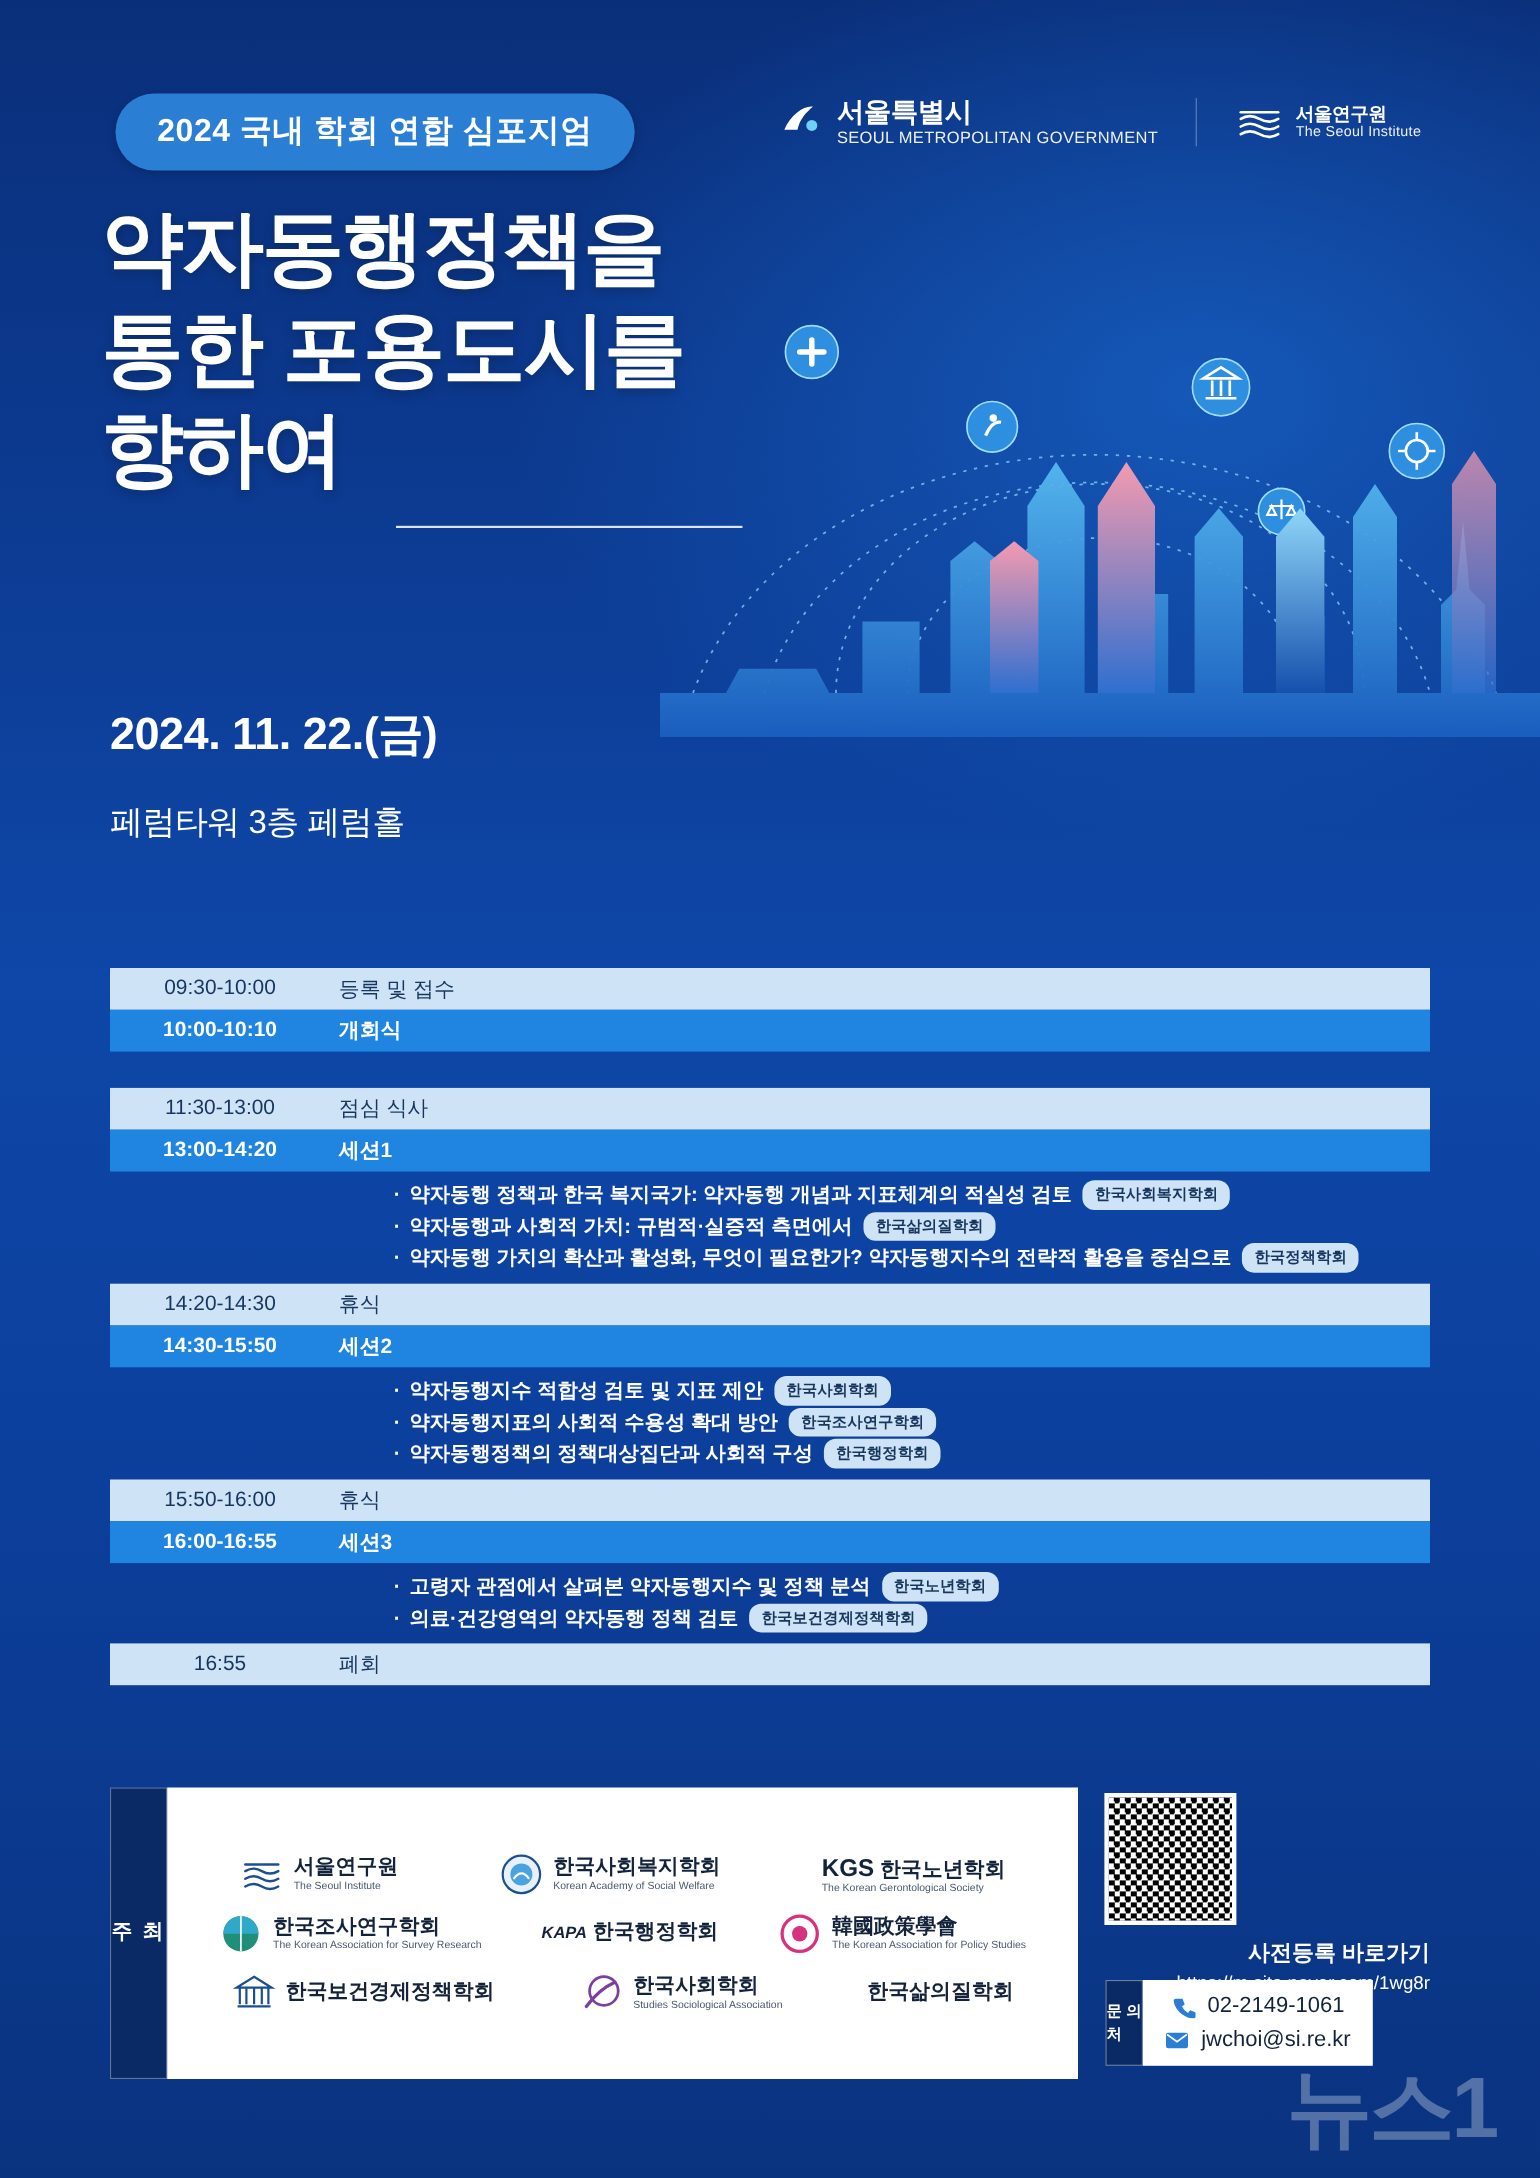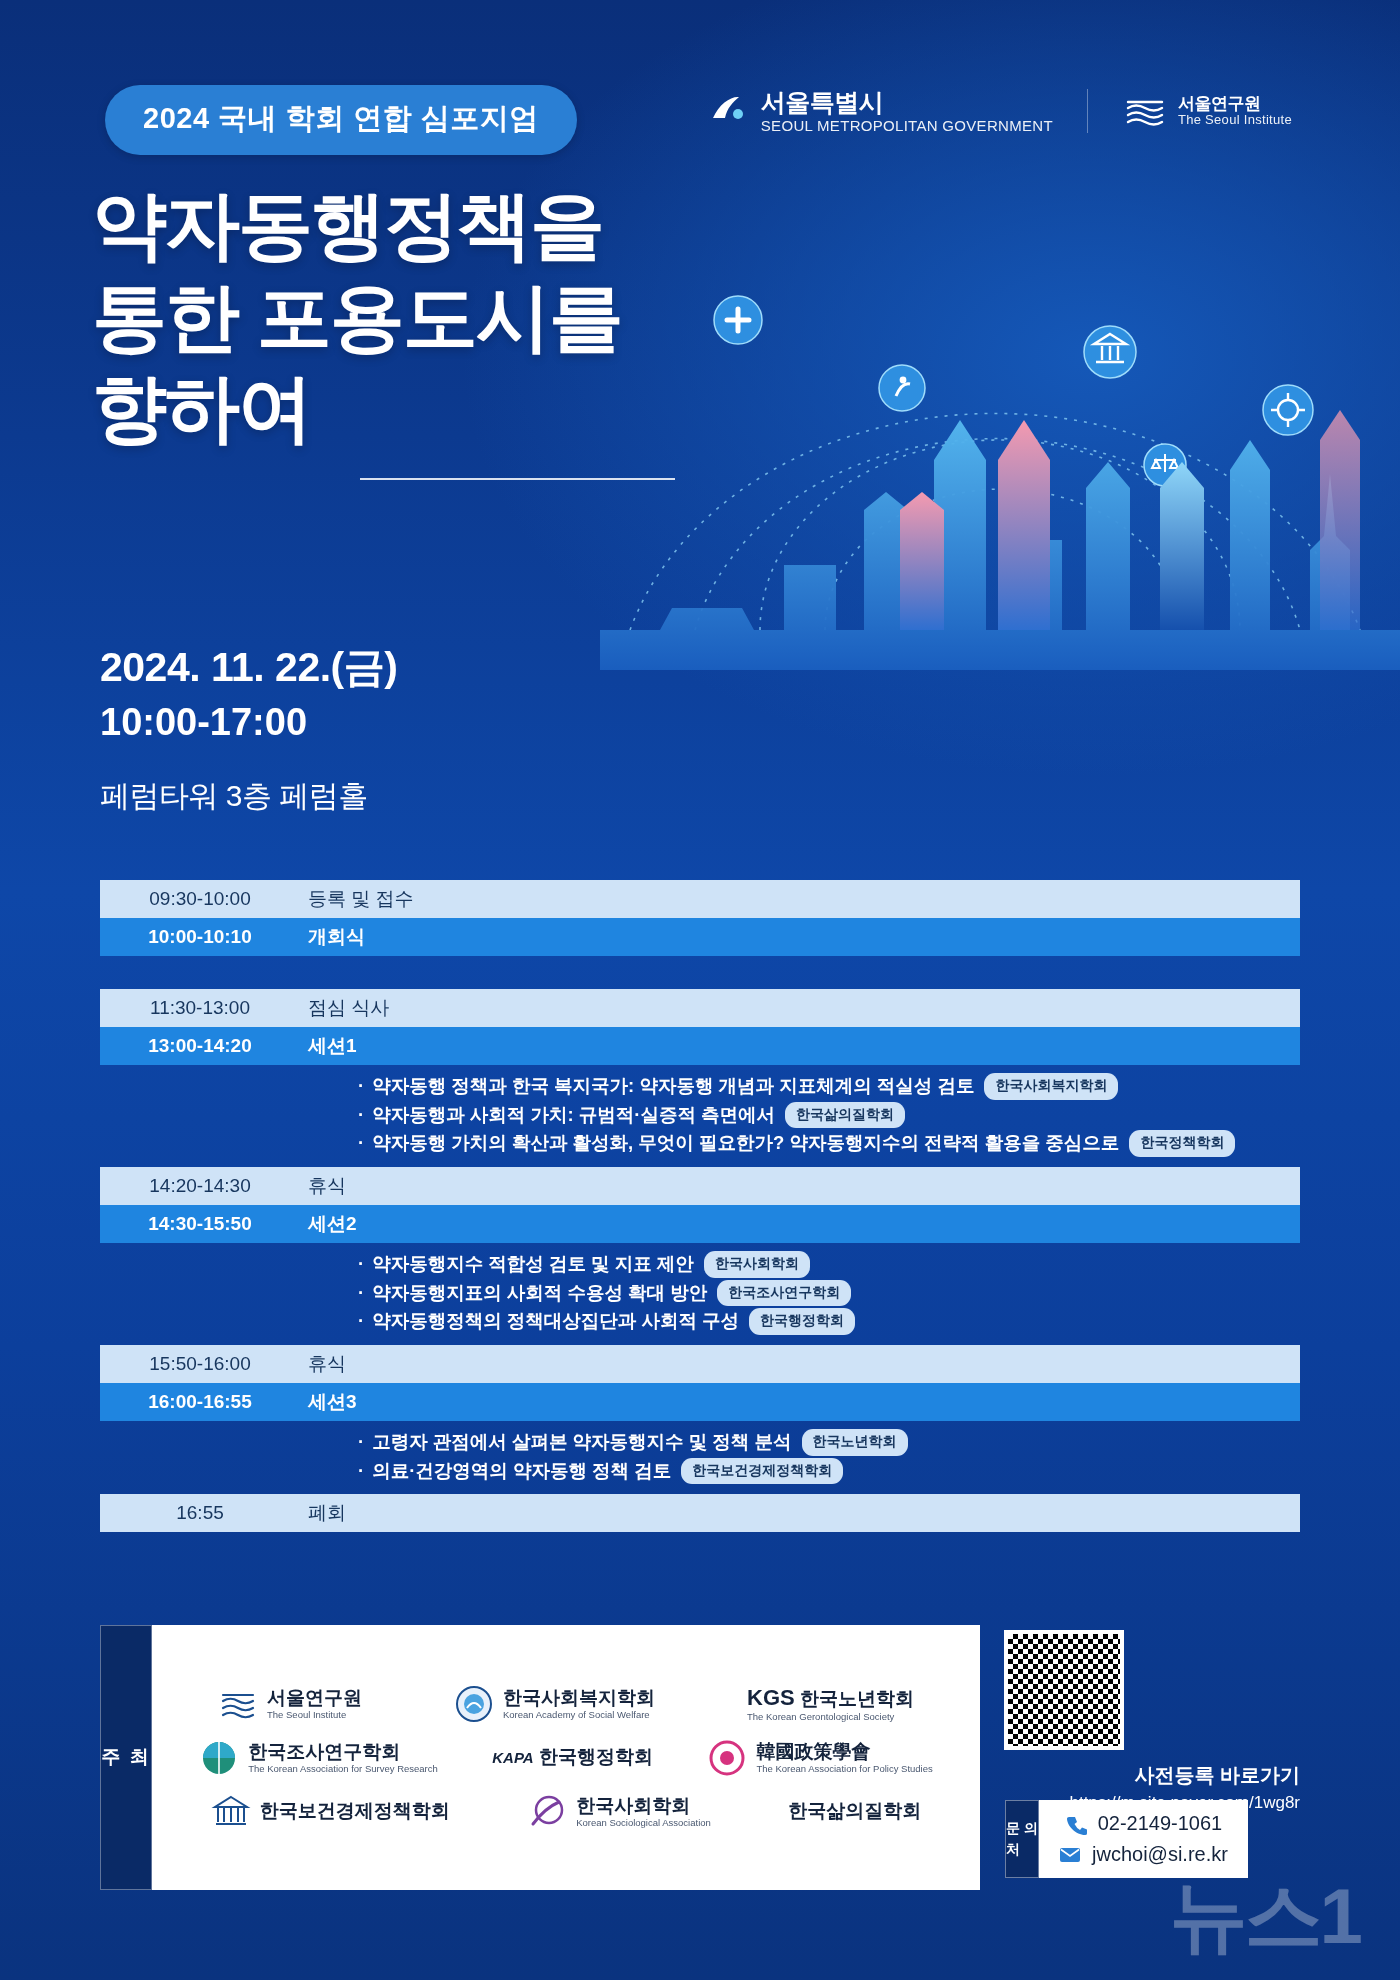--- a/index.html
+++ b/index.html
@@ -207,21 +207,20 @@
 
   <div class="title">
     <span class="ln">약자동행정책을</span>
     <span class="ln">통한 포용도시를</span>
     <span class="ln">향하여</span>
   </div>
   <div class="title-rule"></div>
 
   <div class="date-block">
     <div class="d1">2024. 11. 22.(금)</div>
-    <div class="d2">10:00-17:00</div>
     <div class="d3">페럼타워 3층 페럼홀</div>
   </div>
 
   <div class="schedule">
 
     <div class="row shade-a">
       <div class="time">09:30-10:00</div>
       <div class="desc">
           <span>등록 및 접수</span>
         </div>
@@ -412,21 +411,21 @@
             <span class="k">한국보건경제정책학회</span>
           </span>
         </div>
         <div class="org">
           <svg class="glyph" viewBox="0 0 40 40">
             <circle cx="22" cy="18" r="13" fill="none" stroke="#7b3fa0" stroke-width="2.5"></circle>
             <path d="M6 32 q12 -16 26 -22" stroke="#7b3fa0" stroke-width="3" fill="none" stroke-linecap="round"></path>
           </svg>
           <span class="nm">
             <span class="k">한국사회학회</span>
-            <span class="e">Korean Sociological Association</span>
+            <span class="e">Studies Sociological Association</span>
           </span>
         </div>
         <div class="org">
           <span class="nm">
             <span class="k">한국삶의질학회</span>
           </span>
         </div>
       </div>
 
     </div>

